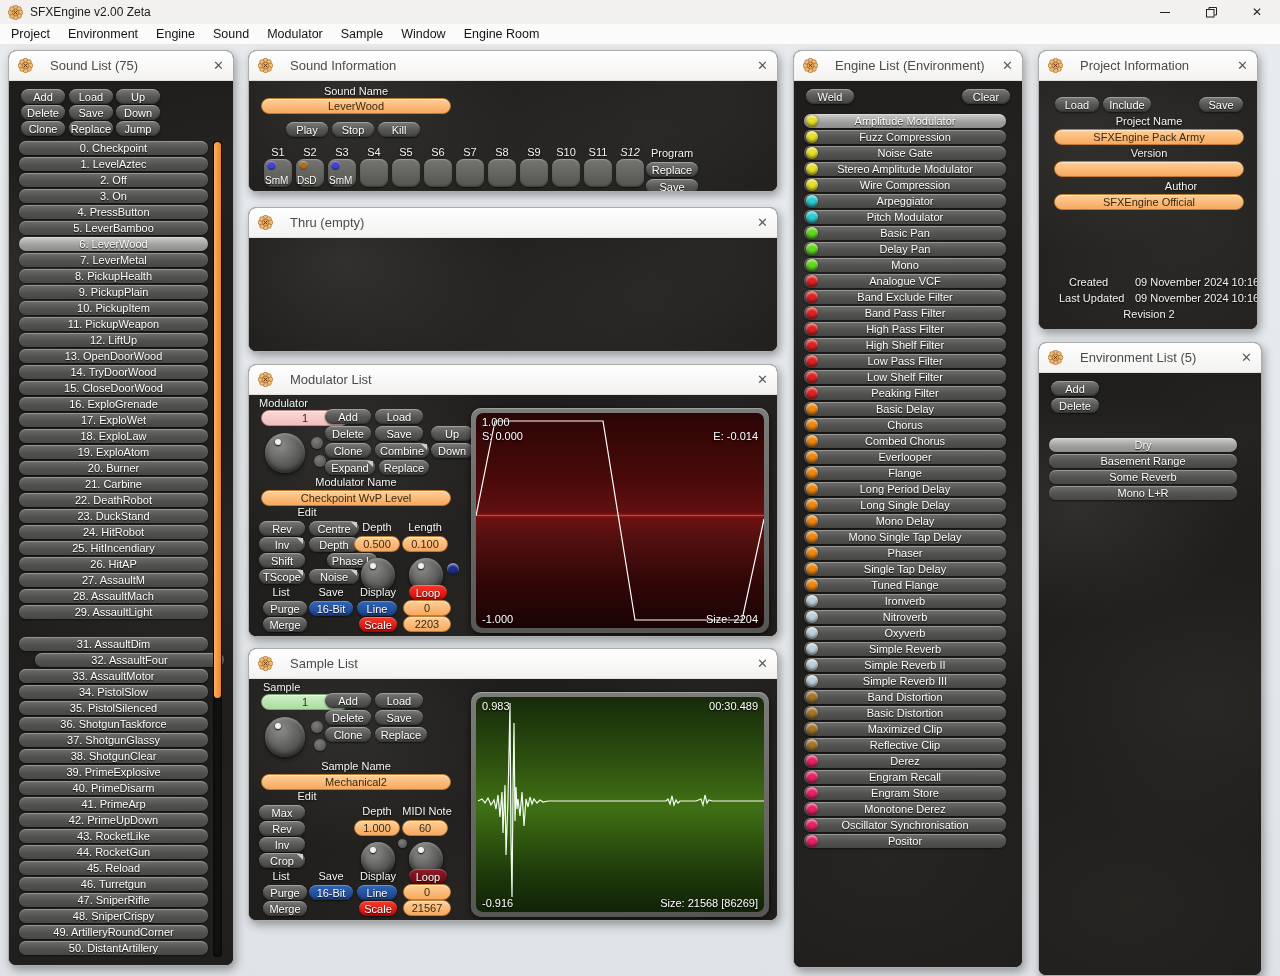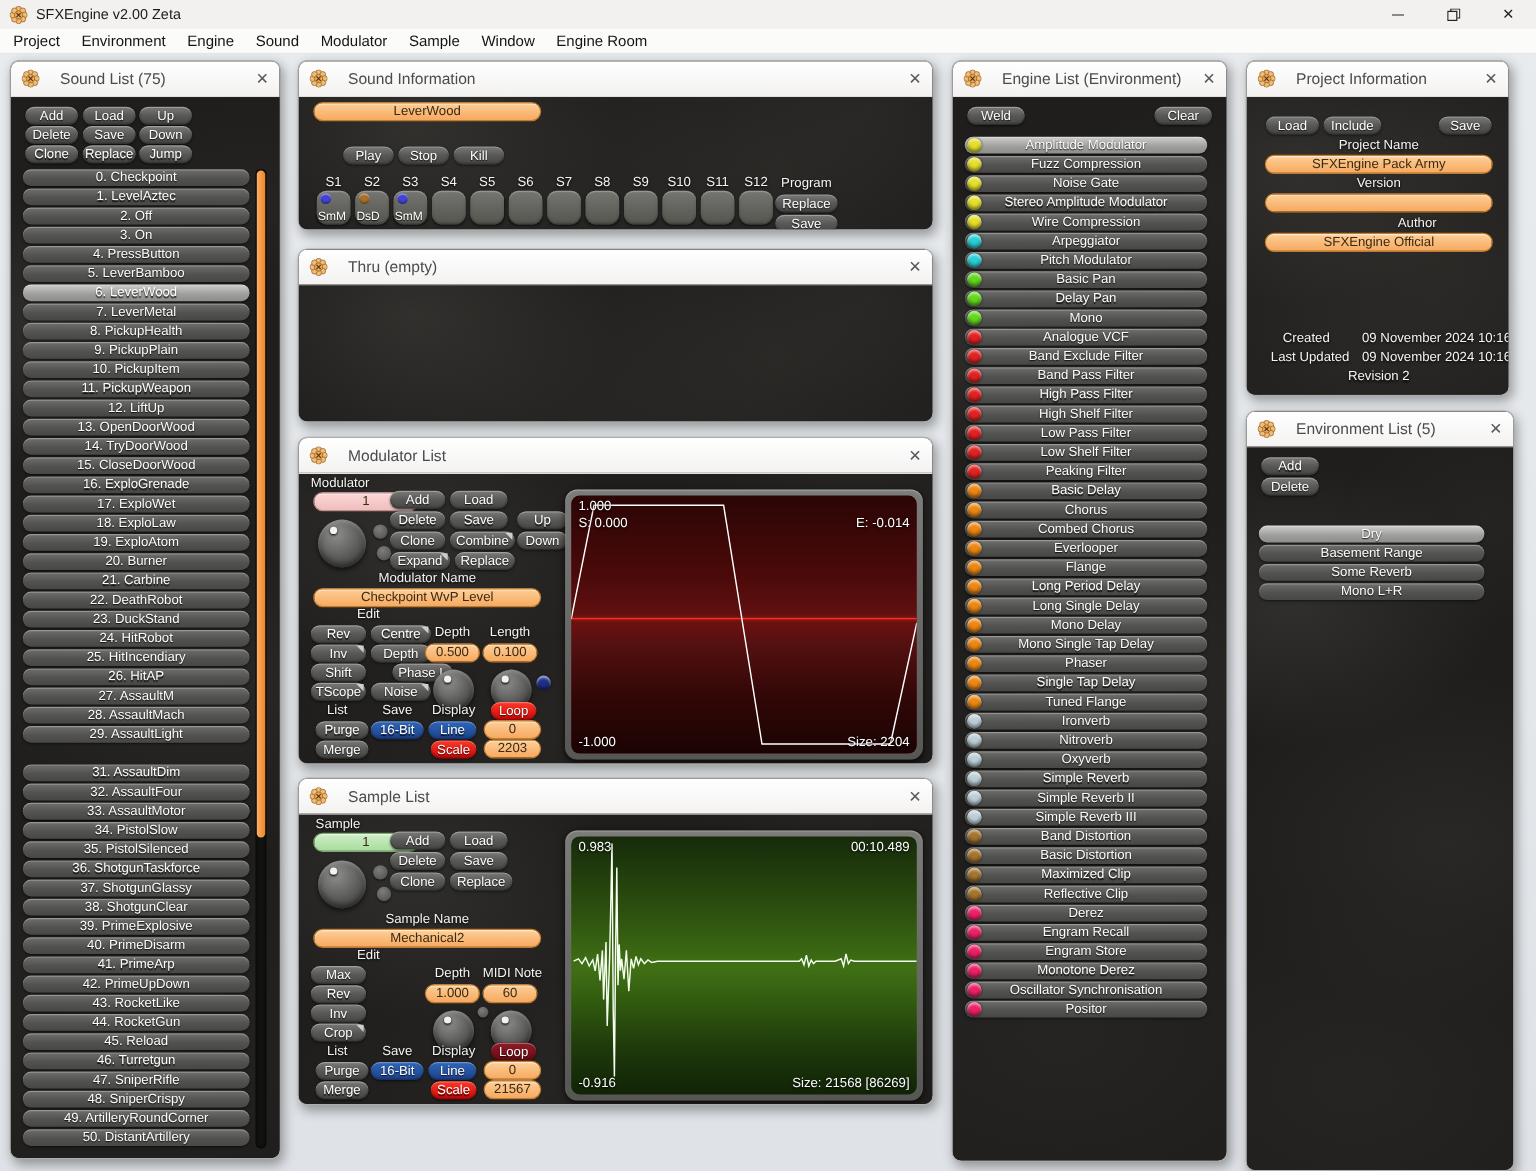--- a/index.html
+++ b/index.html
@@ -184,21 +184,21 @@
         <div class="list-item" style="left: 10px; width: 189px; top: 412px;">22. DeathRobot</div>
         <div class="list-item" style="left: 10px; width: 189px; top: 428px;">23. DuckStand</div>
         <div class="list-item" style="left: 10px; width: 189px; top: 444px;">24. HitRobot</div>
         <div class="list-item" style="left: 10px; width: 189px; top: 460px;">25. HitIncendiary</div>
         <div class="list-item" style="left: 10px; width: 189px; top: 476px;">26. HitAP</div>
         <div class="list-item" style="left: 10px; width: 189px; top: 492px;">27. AssaultM</div>
         <div class="list-item" style="left: 10px; width: 189px; top: 508px;">28. AssaultMach</div>
         <div class="list-item" style="left: 10px; width: 189px; top: 524px;">29. AssaultLight</div>
         <div class="list-item" style="left: 10px; width: 189px; top: 540px; margin-top: 48px;">30. AssaultPaper</div>
         <div class="list-item" style="left: 10px; width: 189px; top: 556px;">31. AssaultDim</div>
-        <div class="list-item" style="left: 10px; width: 189px; top: 572px;">32. AssaultFour</div>
+        <div class="list-item" style="left: 26px; width: 189px; top: 572px;">32. AssaultFour</div>
         <div class="list-item" style="left: 10px; width: 189px; top: 588px;">33. AssaultMotor</div>
         <div class="list-item" style="left: 10px; width: 189px; top: 604px;">34. PistolSlow</div>
         <div class="list-item" style="left: 10px; width: 189px; top: 620px;">35. PistolSilenced</div>
         <div class="list-item" style="left: 10px; width: 189px; top: 636px;">36. ShotgunTaskforce</div>
         <div class="list-item" style="left: 10px; width: 189px; top: 652px;">37. ShotgunGlassy</div>
         <div class="list-item" style="left: 10px; width: 189px; top: 668px;">38. ShotgunClear</div>
         <div class="list-item" style="left: 10px; width: 189px; top: 684px;">39. PrimeExplosive</div>
         <div class="list-item" style="left: 10px; width: 189px; top: 700px;">40. PrimeDisarm</div>
         <div class="list-item" style="left: 10px; width: 189px; top: 716px;">41. PrimeArp</div>
         <div class="list-item" style="left: 10px; width: 189px; top: 732px;">42. PrimeUpDown</div>
@@ -233,21 +233,21 @@
     </g>
     <circle cx="10" cy="10" r="4.6" fill="#e2a85a" stroke="#9a5a20" stroke-width="0.8"></circle>
     <path d="M7.6 7.6 L12.4 12.4 M12.4 7.6 L7.6 12.4" stroke="#5a3010" stroke-width="1.2"></path>
   </svg>
 </span>
     <span>Sound Information</span>
     <span class="x">✕</span>
   </div>
   <div class="pbody">
     <span class="lbl c" style="left:107px; top:4px;">Sound Name</span>
-    <div class="field" style="left:12px; top:4px; width:190px;text-align:center;">LeverWood</div>
+    <div class="field" style="left:12px; top:17px; width:190px;text-align:center;">LeverWood</div>
     <div class="btn" style="left:37px; top:41px; width:42px;">Play</div>
     <div class="btn" style="left:83px; top:41px; width:42px;">Stop</div>
     <div class="btn" style="left:129px; top:41px; width:42px;">Kill</div>
     <div id="si-slots">
         <span class="lbl c" style="left: 29px; top: 65px;">S1</span>
         <div class="slot" style="left: 15px; top: 78px;">
           <span class="dot" style="background: rgb(67, 67, 214);"></span>
           <span class="tag">SmM</span>
         </div>
         <span class="lbl c" style="left: 61px; top: 65px;">S2</span>
@@ -269,21 +269,21 @@
         <span class="lbl c" style="left: 221px; top: 65px;">S7</span>
         <div class="slot" style="left: 207px; top: 78px;"></div>
         <span class="lbl c" style="left: 253px; top: 65px;">S8</span>
         <div class="slot" style="left: 239px; top: 78px;"></div>
         <span class="lbl c" style="left: 285px; top: 65px;">S9</span>
         <div class="slot" style="left: 271px; top: 78px;"></div>
         <span class="lbl c" style="left: 317px; top: 65px;">S10</span>
         <div class="slot" style="left: 303px; top: 78px;"></div>
         <span class="lbl c" style="left: 349px; top: 65px;">S11</span>
         <div class="slot" style="left: 335px; top: 78px;"></div>
-        <span class="lbl c" style="left: 381px; top: 65px;">S12</span>
+        <span class="lbl c" style="left: 381px; top: 65px; font-style: italic;">S12</span>
         <div class="slot" style="left: 367px; top: 78px;"></div>
       </div>
     <span class="lbl c" style="left:423px; top:66px;">Program</span>
     <div class="btn" style="left:397px; top:81px; width:52px;">Replace</div>
     <div class="btn" style="left:397px; top:98px; width:52px;">Save</div>
   </div>
 </div>
 
 <div class="panel" style="left:248px; top:207px; width:530px; height:145px;">
   <div class="phead">
@@ -448,21 +448,21 @@
     <div class="field" style="left:154px; top:205px; width:48px;">0</div>
     <div class="btn" style="left:14px; top:222px; width:44px;">Merge</div>
     <div class="btn pill-red" style="left:110px; top:222px; width:38px;">Scale</div>
     <div class="field" style="left:154px; top:221px; width:48px;">21567</div>
     <div class="display" style="left:222px; top:13px;">
       <div class="screen grn">
         <svg viewBox="0 0 288 215" preserveAspectRatio="none">
           <polyline fill="none" stroke="#f4fff0" stroke-width="1.2" points="2,104 6,102 9,106 12,101 15,108 18,103 20,112 22,98 24,120 26,95 27,136 29,88 30,158 32,102 33,56 34,6 35,144 36,200 37,95 38,26 39,124 40,90 41,112 42,102 44,119 46,95 48,129 50,102 52,110 54,100 56,107 58,102 61,106 64,103 67,105 72,104 82,104 100,104 130,104 160,104 190,104 192,102 194,107 196,99 198,108 200,103 202,106 204,104 220,104 225,102 227,108 229,98 231,106 233,103 236,104 250,104 270,104 288,104"></polyline>
         </svg>
         <span class="scr-lbl" style="left:6px; top:3px;">0.983</span>
-        <span class="scr-lbl" style="right:6px; top:3px;">00:10.489</span>
+        <span class="scr-lbl" style="right:6px; top:3px;">00:30.489</span>
         <span class="scr-lbl" style="left:6px; bottom:3px;">-0.916</span>
         <span class="scr-lbl" style="right:6px; bottom:3px;">Size: 21568 [86269]</span>
       </div>
     </div>
   </div>
 </div>
 
 <div class="panel" style="left:793px; top:50px; width:230px; height:918px;">
   <div class="phead">
     <span class="icon-slot" style="display:flex">

